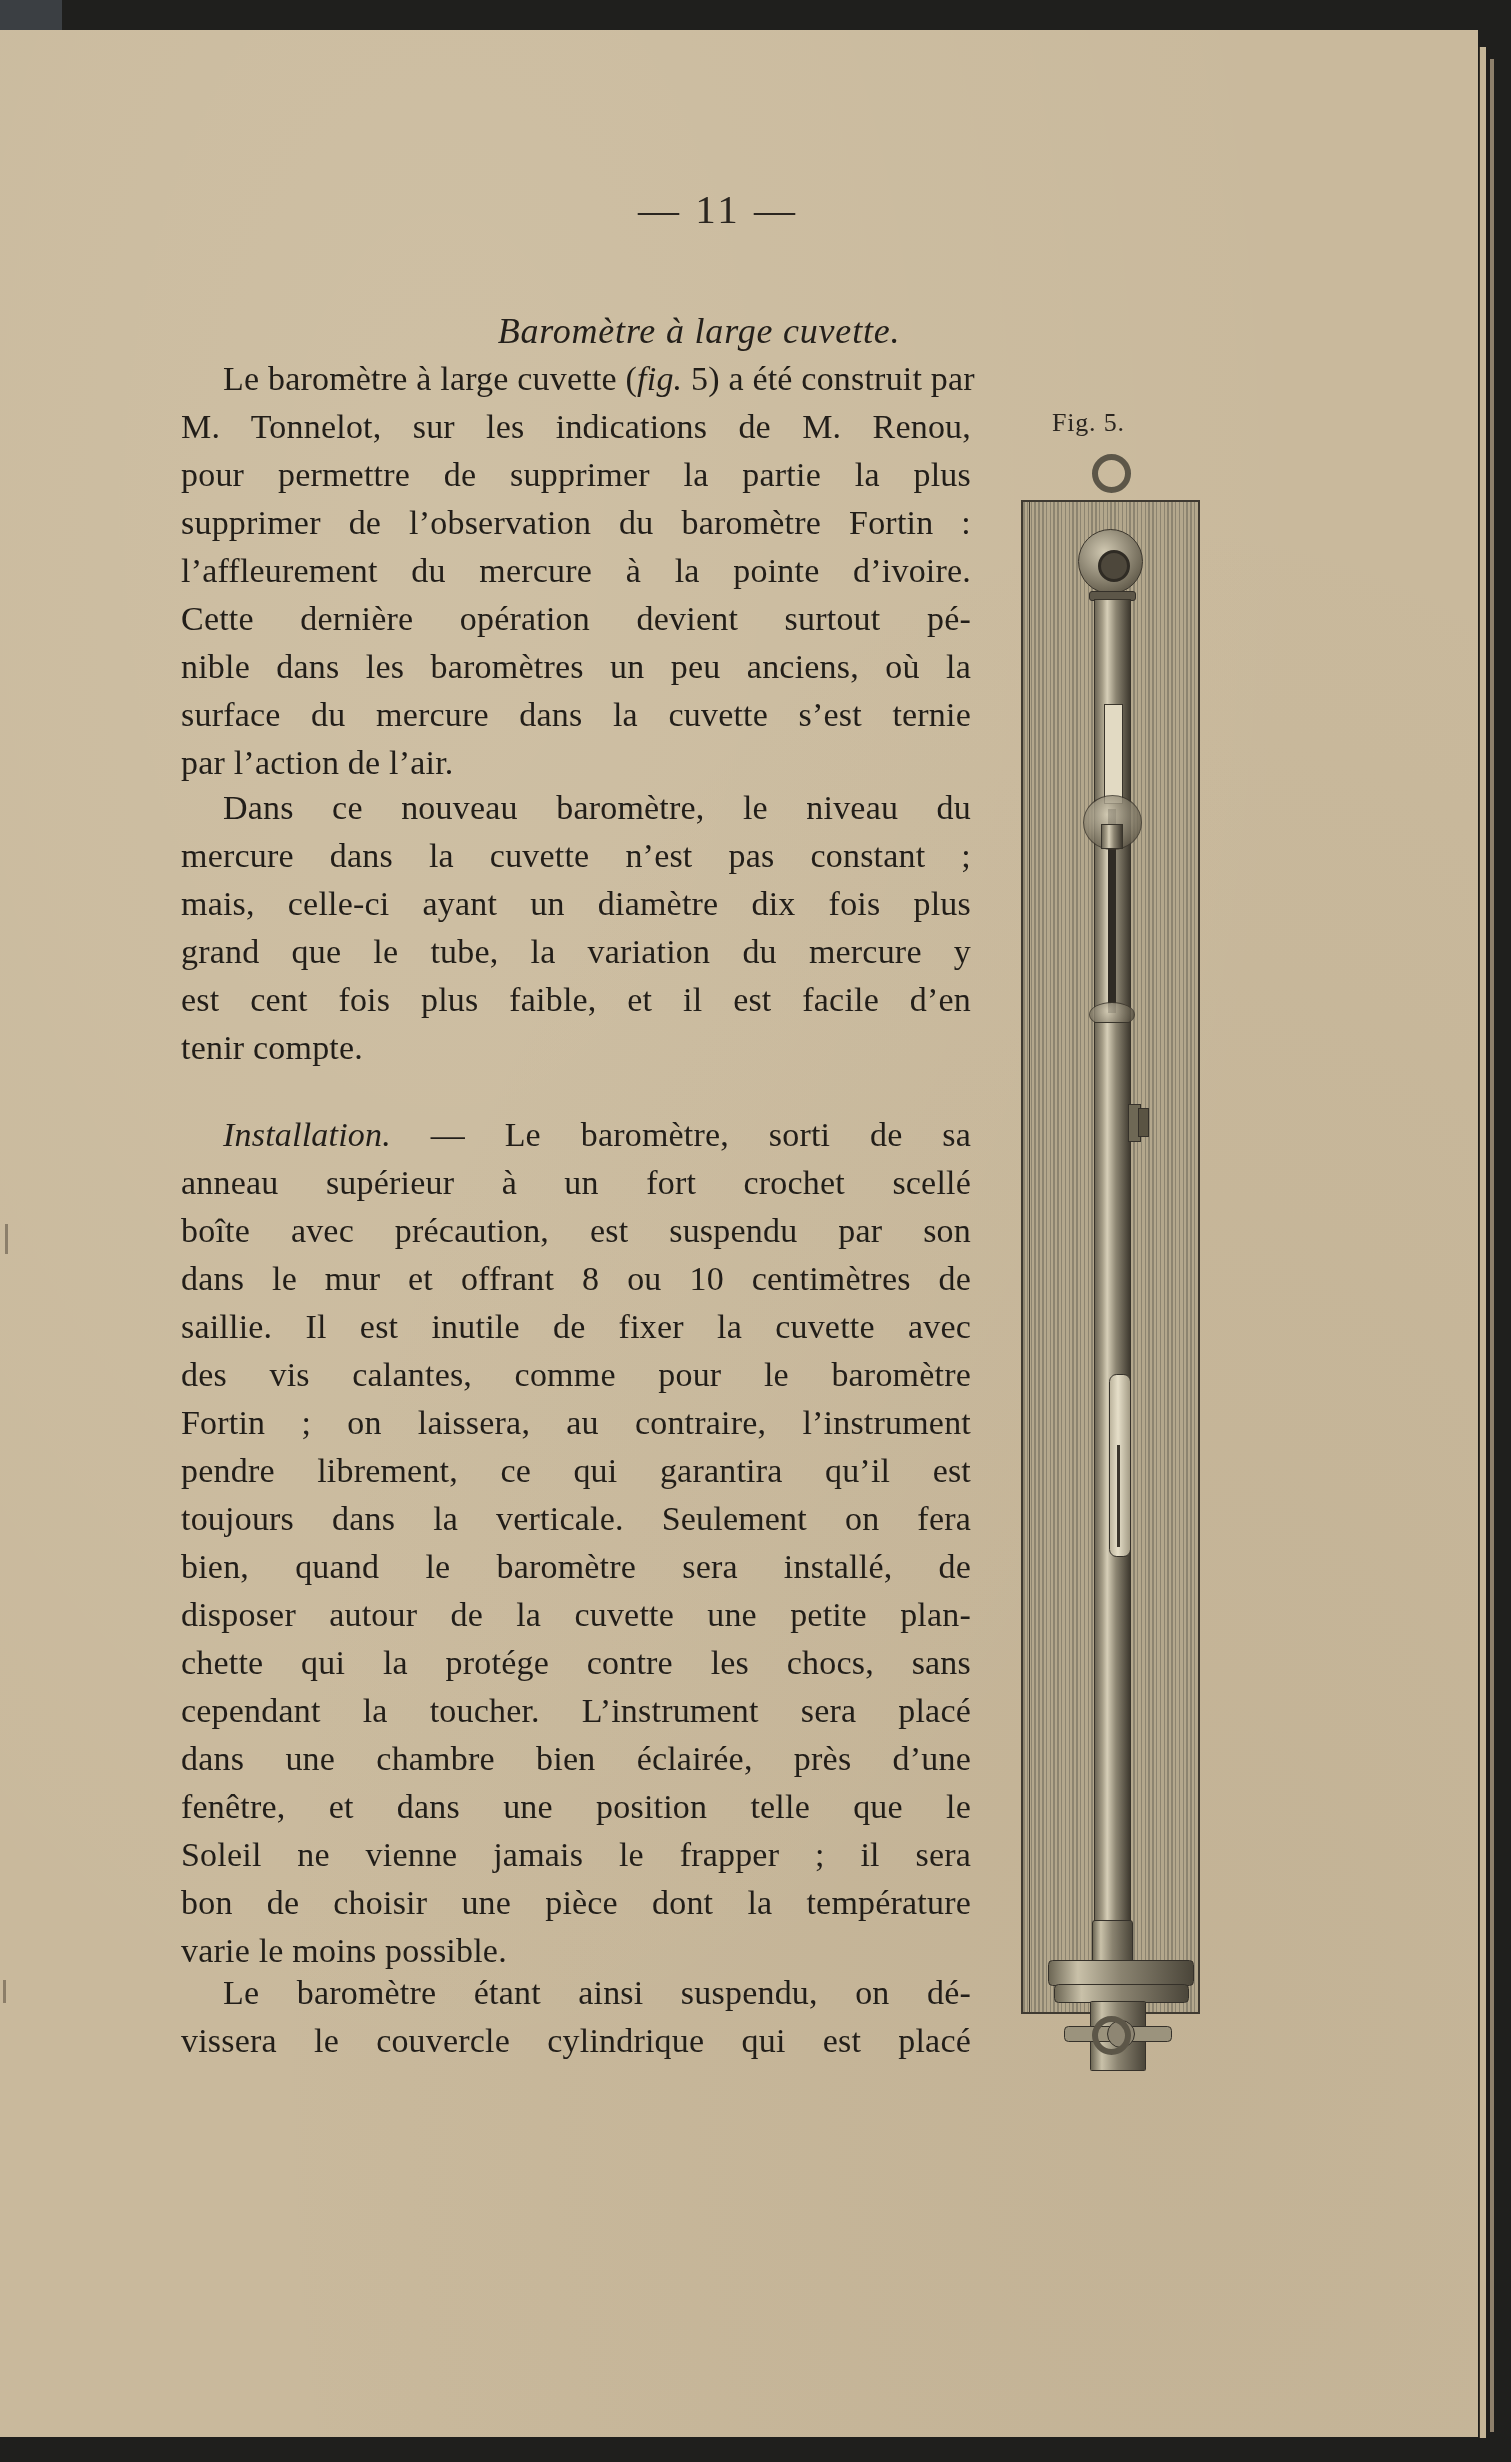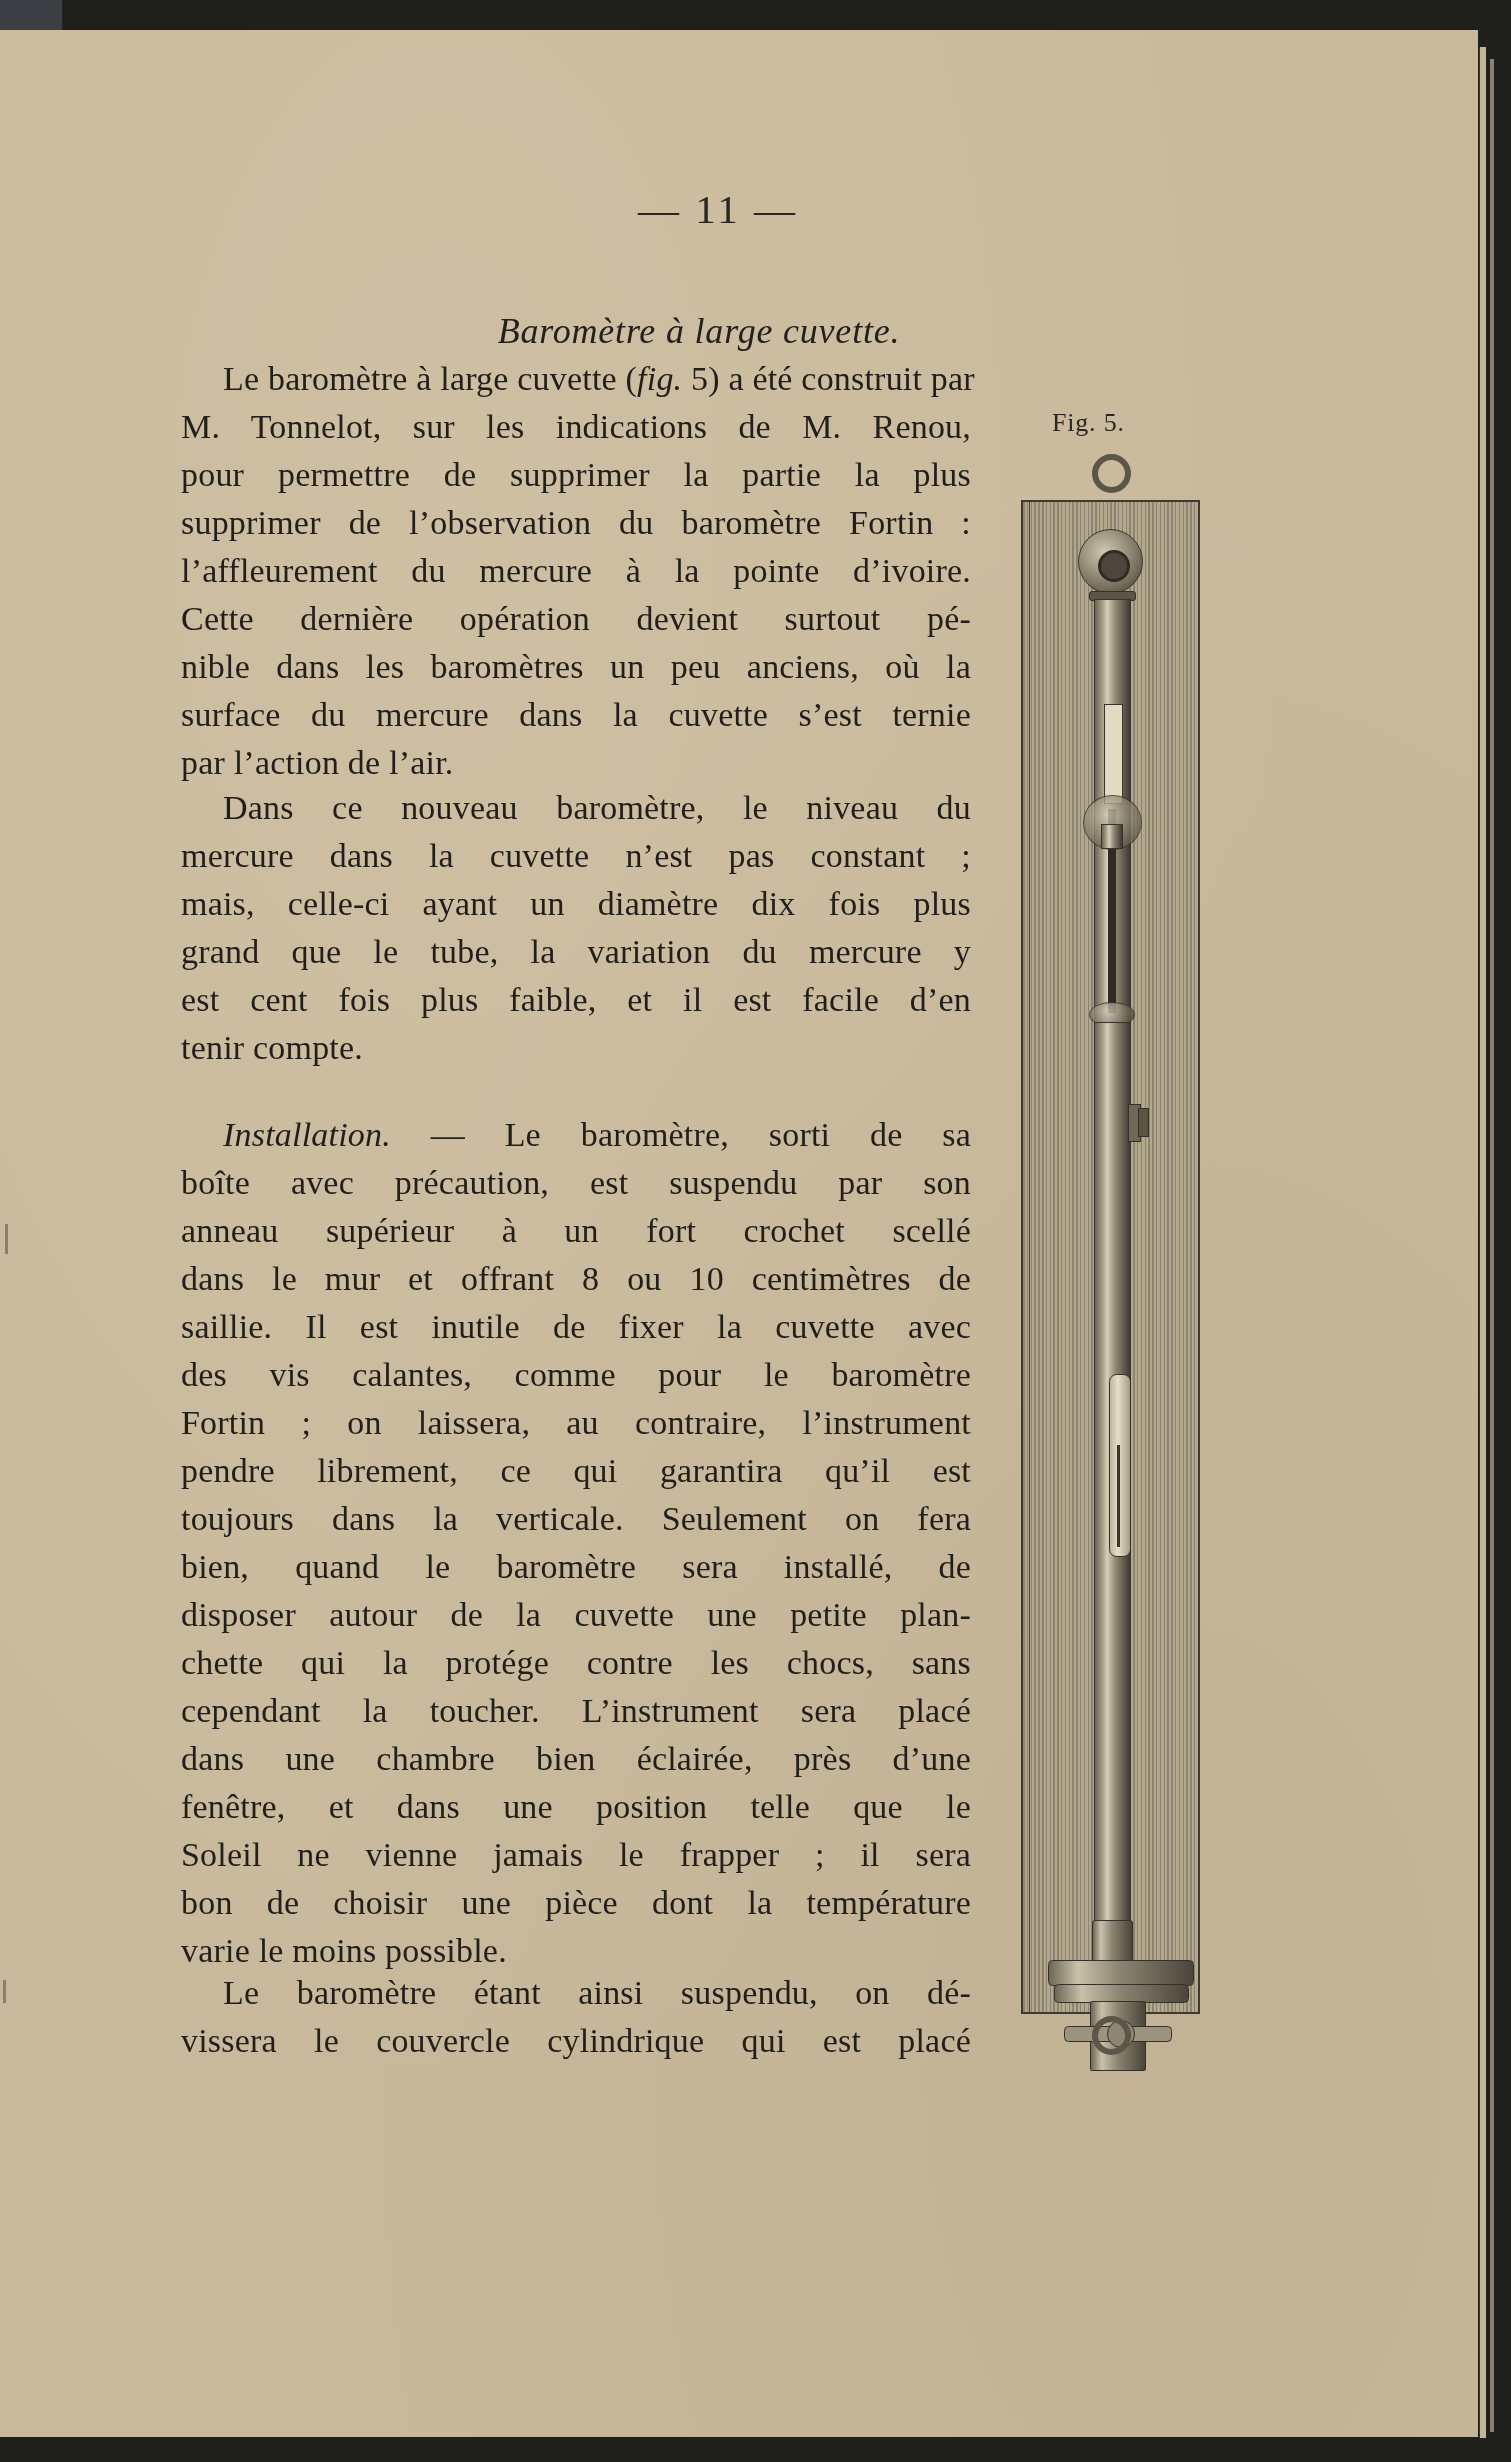--- a/index.html
+++ b/index.html
@@ -115,22 +115,22 @@
   <span class="line just ind">Dans ce nouveau baromètre, le niveau du</span>
   <span class="line just">mercure dans la cuvette n’est pas constant ;</span>
   <span class="line just">mais, celle-ci ayant un diamètre dix fois plus</span>
   <span class="line just">grand que le tube, la variation du mercure y</span>
   <span class="line just">est cent fois plus faible, et il est facile d’en</span>
   <span class="line">tenir compte.</span>
 </div>
 
 <div class="text body-col" style="top:1111px;">
   <span class="line just ind"><em>Installation.</em><span> — Le baromètre, sorti de sa</span></span>
+  <span class="line just">anneau supérieur à un fort crochet scellé</span>
   <span class="line just">boîte avec précaution, est suspendu par son</span>
-  <span class="line just">anneau supérieur à un fort crochet scellé</span>
   <span class="line just">dans le mur et offrant 8 ou 10 centimètres de</span>
   <span class="line just">saillie. Il est inutile de fixer la cuvette avec</span>
   <span class="line just">des vis calantes, comme pour le baromètre</span>
   <span class="line just">Fortin ; on laissera, au contraire, l’instrument</span>
   <span class="line just">pendre librement, ce qui garantira qu’il est</span>
   <span class="line just">toujours dans la verticale. Seulement on fera</span>
   <span class="line just">bien, quand le baromètre sera installé, de</span>
   <span class="line just">disposer autour de la cuvette une petite plan-</span>
   <span class="line just">chette qui la protége contre les chocs, sans</span>
   <span class="line just">cependant la toucher. L’instrument sera placé</span>

